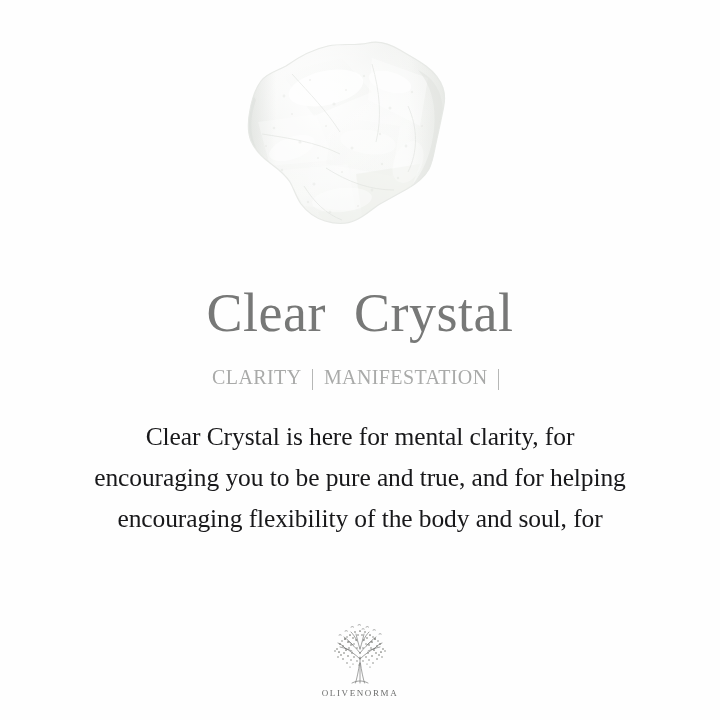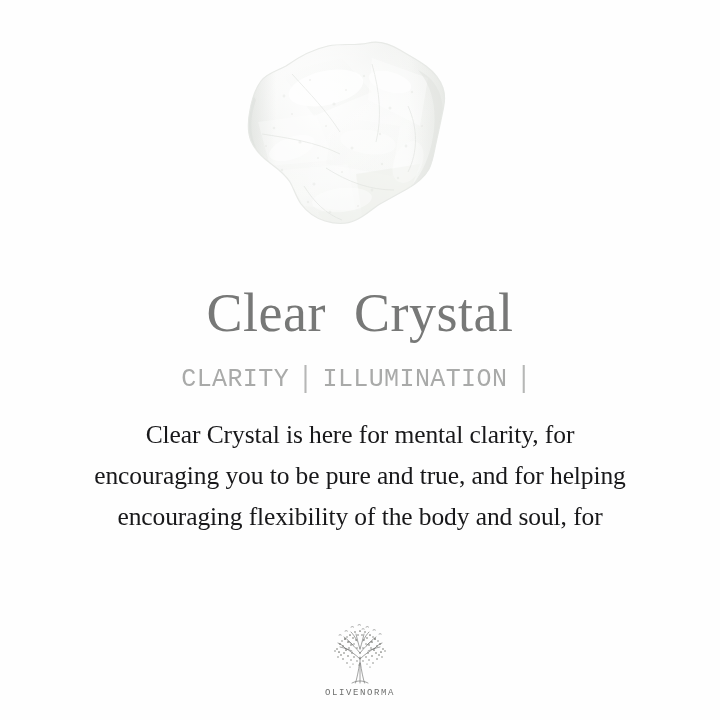--- a/index.html
+++ b/index.html
@@ -59,39 +59,39 @@
     font-weight: 400;
   }
 
   
   .keywords {
     margin-top: 25px;
     display: flex;
     align-items: center;
     justify-content: center;
     color: #a9aaa9;
-    font-family: Liberation Mono, monospace;
-    font-size: 25px;
+    font-family: Liberation Serif, serif;
+    font-size: 20px;
     font-weight: 300;
     letter-spacing: 0.4px;
     line-height: 1;
   }
   .kw { white-space: nowrap; }
   .kw-sep {
     color: #b6b7b6;
     font-weight: 300;
     margin: 0 9px;
     transform: scaleY(1.15);
     display: inline-block;
   }
   .kw-sep.tight { margin: 0 7px 0 9px; }
 
   
   .desc {
-    margin-top: 22px;
+    margin-top: 29px;
     width: 640px;
     text-align: center;
     color: #18181a;
     font-family: "Liberation Serif", "DejaVu Serif", serif;
     font-size: 25.5px;
     line-height: 1.62;
     letter-spacing: -0.1px;
   }
   .desc-line { display: block; white-space: nowrap; }
 
@@ -105,21 +105,21 @@
     flex-direction: column;
     align-items: center;
   }
   .logo-mark {
     width: 76px;
     height: 62px;
     display: block;
   }
   .logo-word {
     margin-top: 3px;
-    font-family: Liberation Mono, monospace;
+    font-family: Liberation Serif, serif;
     font-size: 9px;
     letter-spacing: 1.6px;
     color: #6d6e6d;
     font-weight: 400;
   }
 </style>
 </head>
 <body>
 
 <div class="card">
@@ -275,21 +275,21 @@
                  C 45,43 55,41 64,36 Z" fill="none" stroke="#e6e8e4" stroke-width="1.2" opacity="0.9"></path>
       </svg>
     </div>
   </div>
 
   <h1 class="title">Clear  Crystal</h1>
 
   <div class="keywords">
     <span class="kw">CLARITY</span>
     <span class="kw-sep">|</span>
-    <span class="kw">ILLUMINATION</span>
+    <span class="kw">MANIFESTATION</span>
     <span class="kw-sep tight">|</span>
   </div>
 
   <div class="desc">
     <span class="desc-line">Clear Crystal is here for mental clarity, for</span>
     <span class="desc-line">encouraging you to be pure and true, and for helping</span>
     <span class="desc-line">encouraging flexibility of the body and soul, for</span>
   </div>
 
   <div class="logo">

